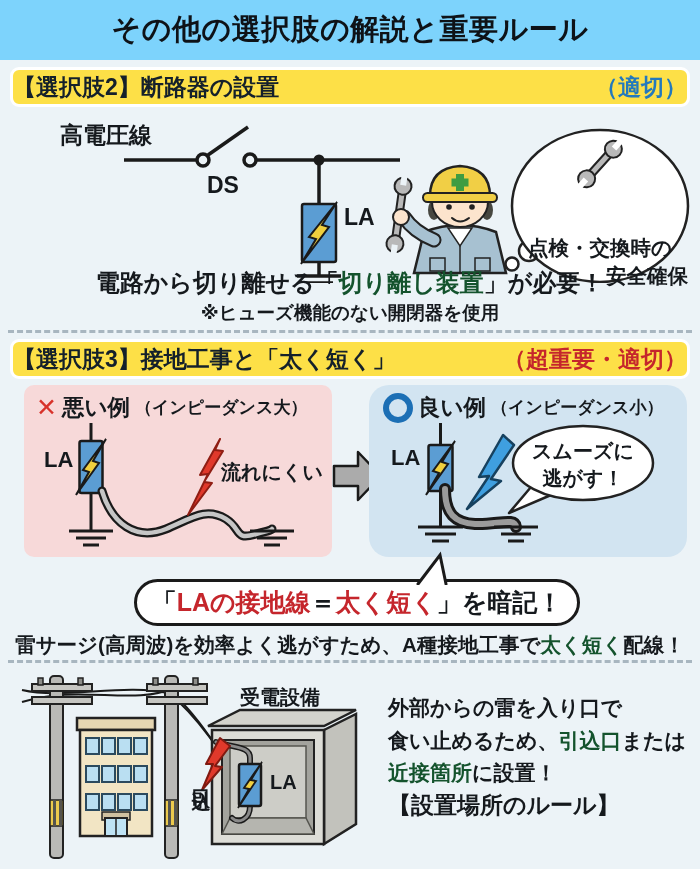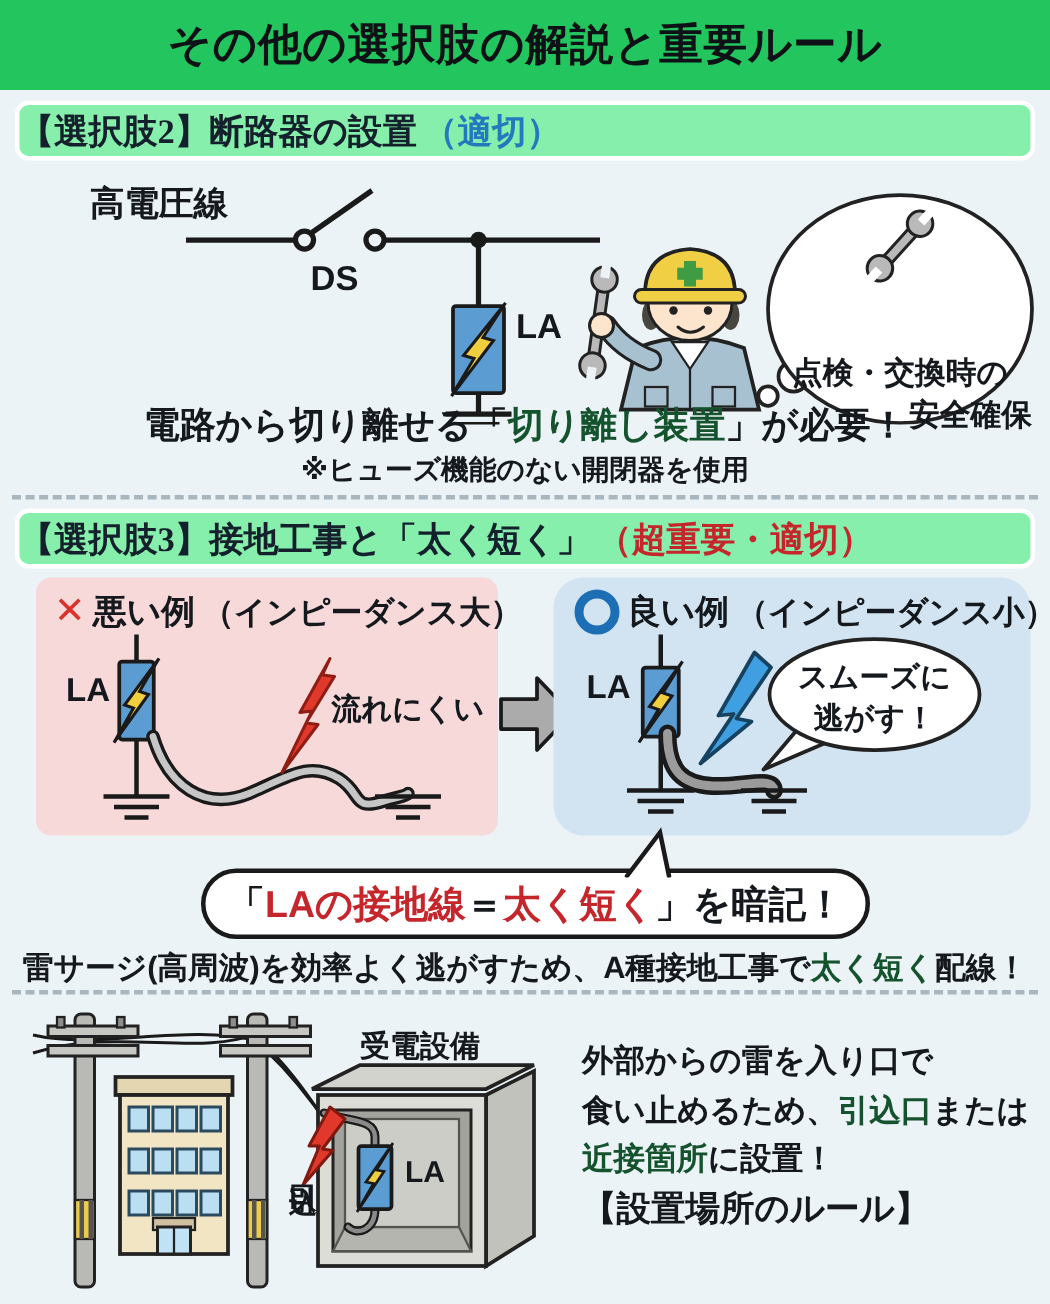--- a/index.html
+++ b/index.html
@@ -2,35 +2,35 @@
 <html><head>
 <meta charset="utf-8">
 <style>
   html,body{margin:0;padding:0;}
   body{font-family:"Liberation Sans","DejaVu Sans",sans-serif;background:#ecf3f7;}
   .page{position:relative;width:700px;height:869px;background:#ecf3f7;overflow:hidden;}
   .abs{position:absolute;}
   .b{font-weight:bold;}
   .red{color:#14532d;}
   .blue{color:#2379bd;}
-  .title-strip{left:0;top:0;width:700px;height:60px;background:#22c55e;display:flex;align-items:center;justify-content:center;}
+  .title-strip{left:0;top:0;width:700px;height:60px;background:#7dd3fc;display:flex;align-items:center;justify-content:center;}
   .title-strip span{font-size:29px;font-weight:bold;color:#0e1217;letter-spacing:.5px;}
-  .hdr{left:10px;width:680px;height:40px;background:#86efac;border:3px solid #ffffff;border-radius:9px;box-sizing:border-box;display:flex;align-items:center;justify-content:flex-start;gap:4px;font-family:Liberation Serif, serif;}
+  .hdr{left:10px;width:680px;height:40px;background:#fde047;border:3px solid #ffffff;border-radius:9px;box-sizing:border-box;display:flex;align-items:center;justify-content:space-between;gap:4px;}
   .hdr span{font-size:23px;font-weight:bold;color:#14202b;white-space:nowrap;}
   .hdr .blue{color:#2379bd;}
   .hdr .red{color:#c5262c;}
   .dash{left:8px;width:684px;height:0;border-top:3px dashed #a8b6c0;}
   .center{width:700px;text-align:center;white-space:nowrap;}
   .exbox{width:308px;height:172px;border-radius:10px;}
   .bad-bg{background:#f7d9d9;}
   .good-bg{background:#d2e4f1;border-radius:20px;}
   .exhdr{position:absolute;left:12px;top:7px;display:flex;align-items:center;gap:5px;white-space:nowrap;}
   .exhdr .mark{font-size:25px;font-weight:bold;color:#d8322a;line-height:1;}
   .exhdr .ttl{font-size:22.5px;font-weight:bold;color:#15191d;}
-  .exhdr .sub{font-size:21px;font-weight:bold;color:#15191d;}
+  .exhdr .sub{font-size:17px;font-weight:bold;color:#15191d;}
   .ring{display:inline-block;width:18px;height:18px;border:6px solid #1c6fb5;border-radius:50%;background:transparent;}
   .memory{left:134px;top:579px;width:446px;height:47px;background:#ffffff;border:3px solid #1a1a1a;border-radius:26px;box-sizing:border-box;display:flex;align-items:center;justify-content:center;white-space:nowrap;z-index:1;}
   .memory span{font-size:25px;font-weight:bold;color:#15191d;}
   .memory .red{color:#c5262c;}
   .vtxt{writing-mode:vertical-rl;text-orientation:upright;}
   .lbl{color:#15191d;white-space:nowrap;}
 </style>
 </head>
 <body>
 

